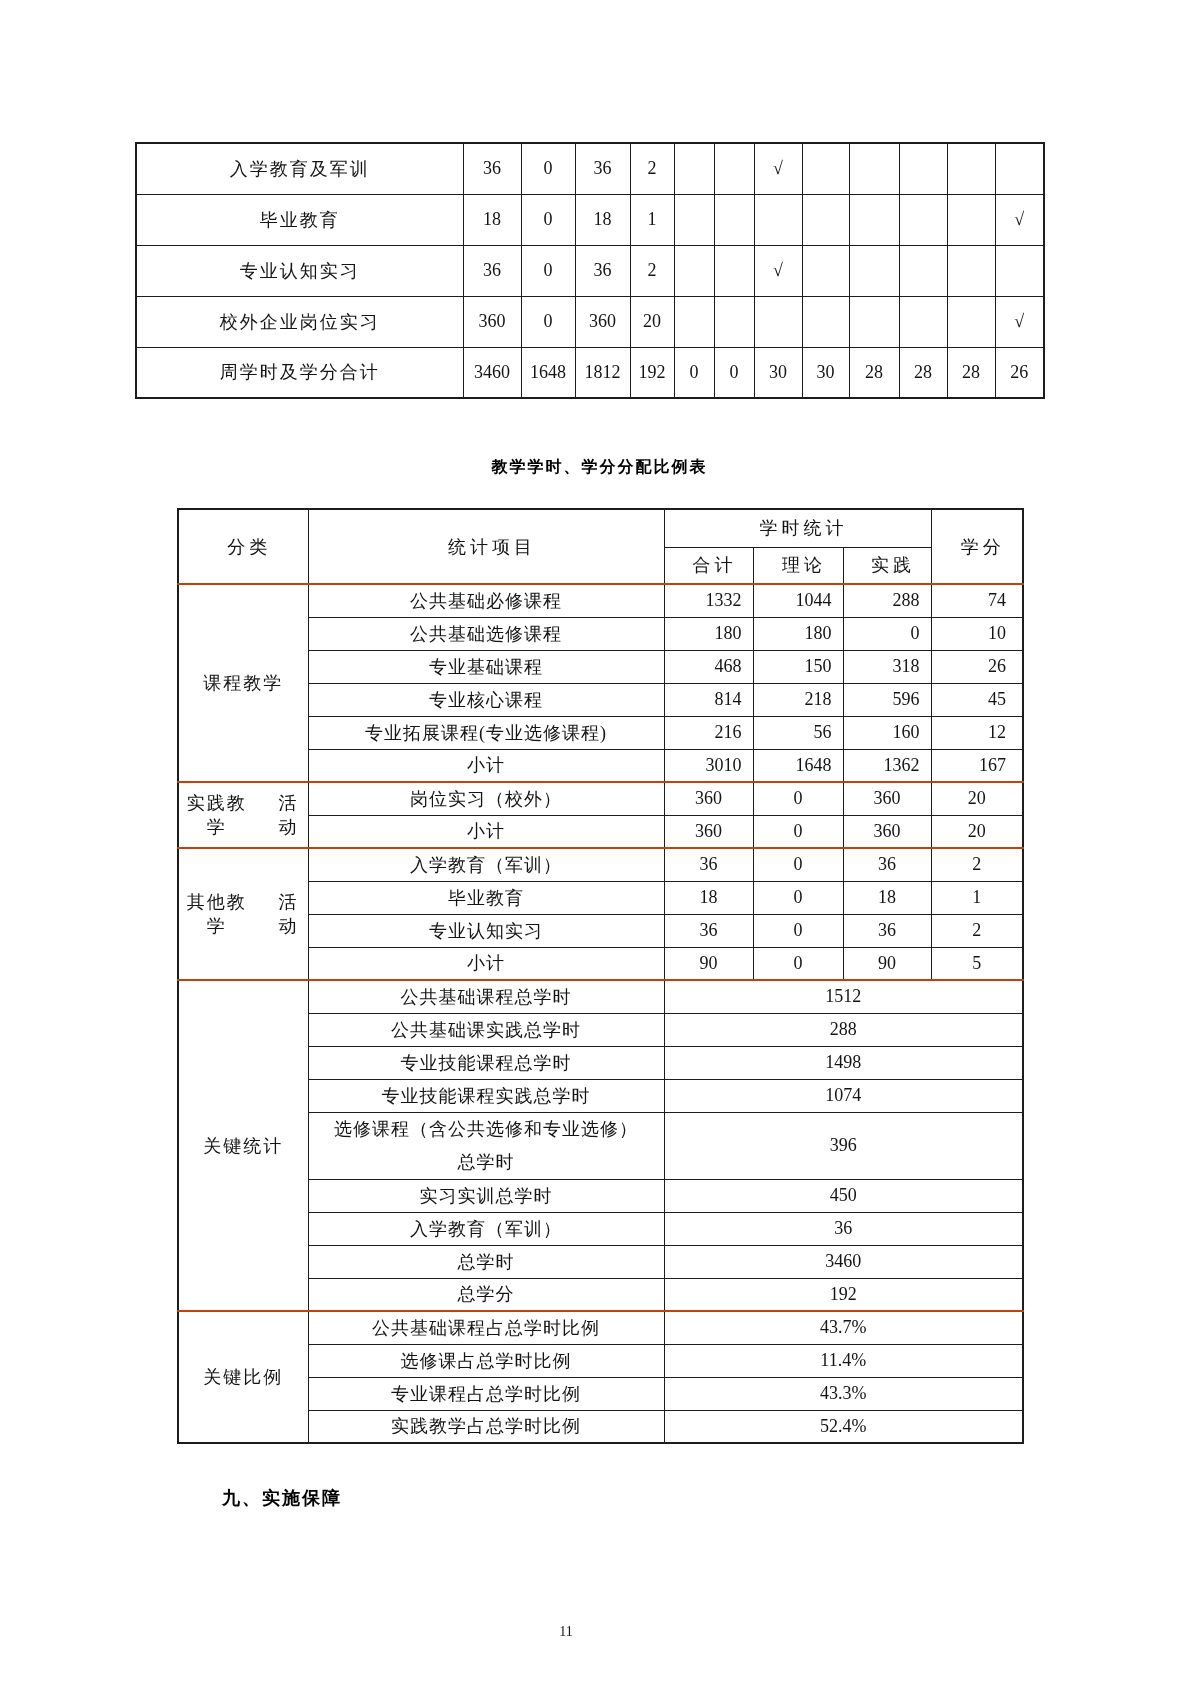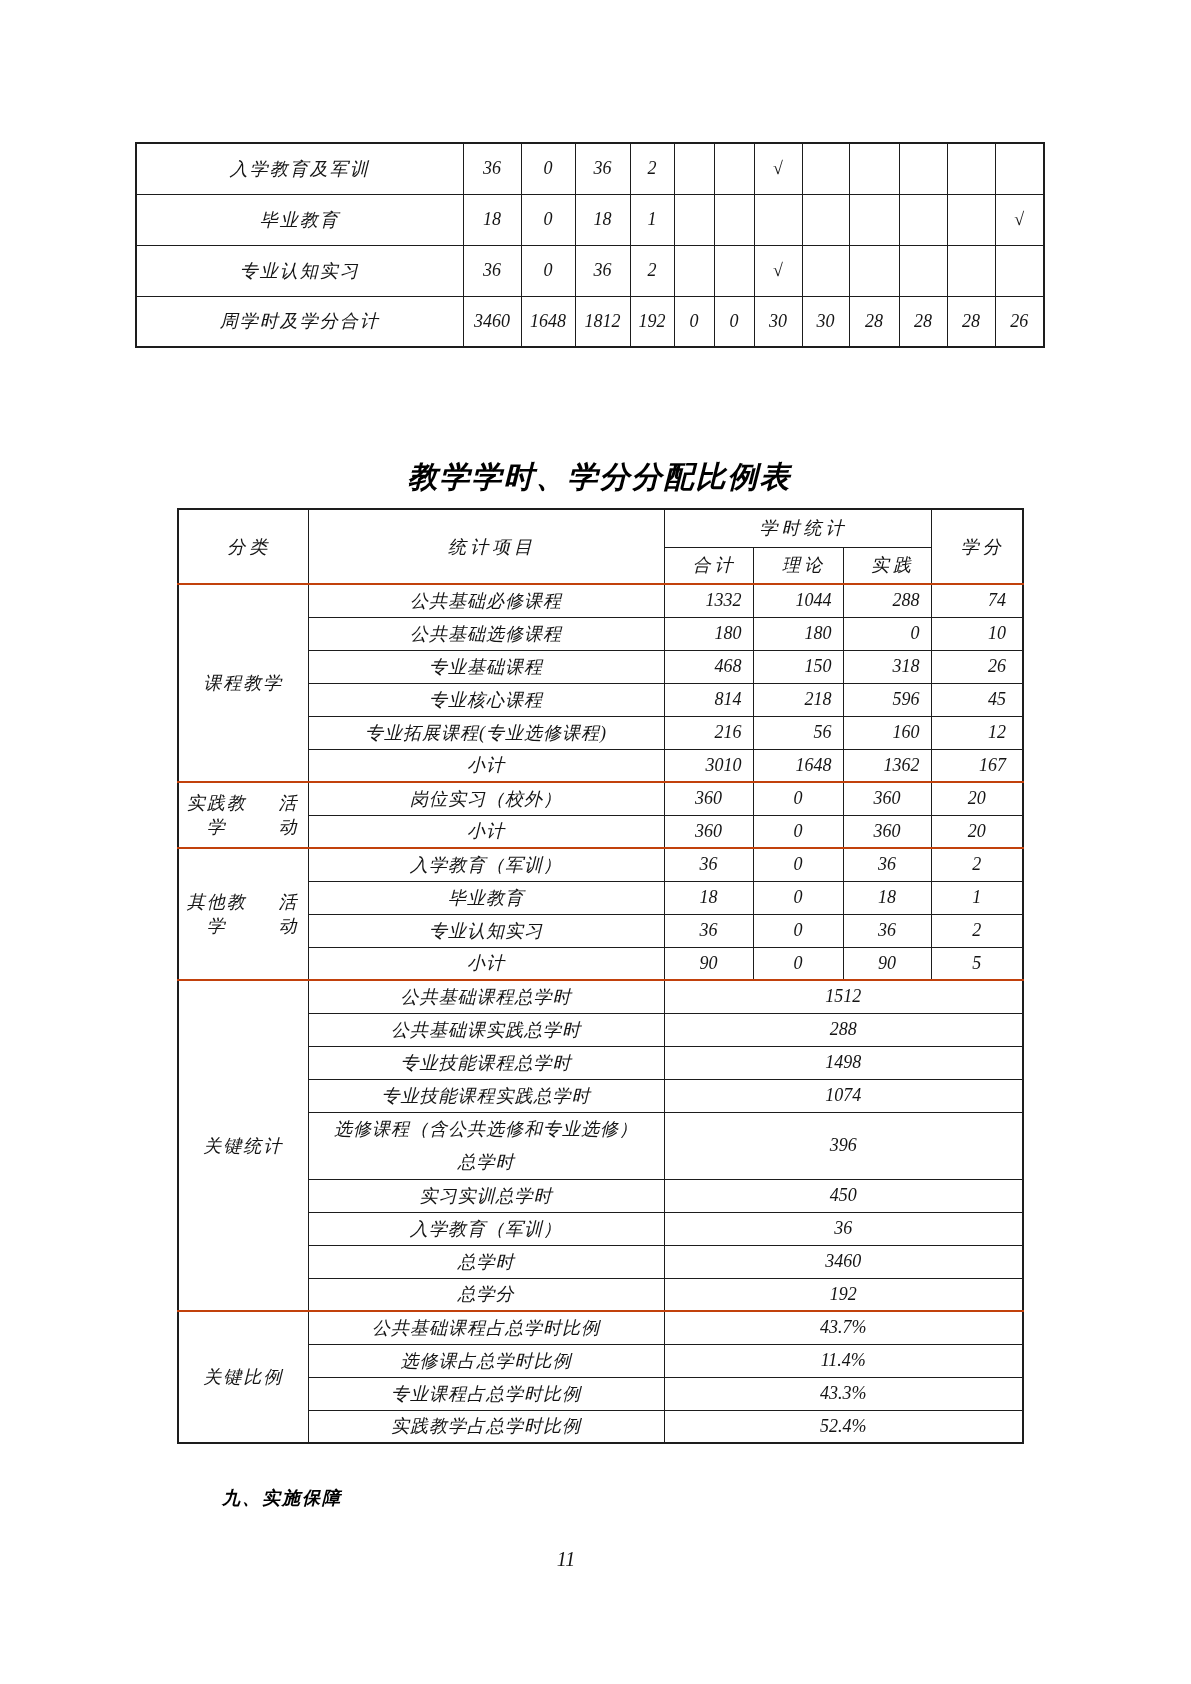--- a/index.html
+++ b/index.html
@@ -1,33 +1,32 @@
 <!DOCTYPE html>
 <html><head>
 <meta charset="utf-8">
 <style>
   html,body{margin:0;padding:0;background:#ffffff;}
   .page{
     position:relative;width:1132px;height:1684px;background:#fff;
     font-family:"Liberation Serif","DejaVu Serif",serif;color:#141414;
     overflow:hidden;
-    font-style:italic;
   }
   table{border-collapse:collapse;table-layout:fixed;position:absolute;background:#fff;}
   td{border:1px solid #1d1d1d;text-align:center;vertical-align:middle;
      font-size:18px;overflow:hidden;padding:0;}
   
   #t1{left:135px;top:142px;width:908px;border:2px solid #1d1d1d;}
   #t1 tr{height:51px;}
   #t1 .lbl{letter-spacing:2px;}
   
   .t2-title{
     position:absolute;left:177px;top:457px;width:845px;text-align:center;
     font-family:"Liberation Sans","DejaVu Sans",sans-serif;
-    font-weight:700;font-size:30px;letter-spacing:2px;color:#000;
+    font-weight:700;font-size:16px;letter-spacing:2px;color:#000;
   }
   
   #t2{left:177px;top:508px;width:845px;border:2px solid #1d1d1d;}
   #t2 .hrow1{height:38px;}
   #t2 .hrow2{height:37px;}
   #t2 .drow{height:33px;}
   #t2 .dbl{height:66px;}
   #t2 td{font-size:18px;}
   #t2 .hd{letter-spacing:4px;padding-left:12px;}
   #t2 .item{letter-spacing:1px;}
@@ -37,22 +36,22 @@
   #t2 .ra-cr{text-align:right;padding-right:16px;}
   #t2 .catbox{display:flex;justify-content:center;gap:15px;}
   #t2 .two-line div{line-height:33px;}
   
   .sec-heading{
     position:absolute;left:222px;top:1486px;
     font-family:"Liberation Sans","DejaVu Sans",sans-serif;
     font-weight:700;font-size:18px;letter-spacing:2px;color:#000;
   }
   .page-num{
-    position:absolute;left:0;top:1548px;width:100%;text-align:center;
-    font-size:20px;color:#141414;
+    position:absolute;left:0;top:1624px;width:100%;text-align:center;
+    font-size:14px;color:#141414;
   }
 </style>
 </head>
 <body>
 
 <div class="page">
 
   <table id="t1">
     <colgroup>
       <col style="width:327px">
@@ -109,20 +108,35 @@
       <td></td>
       <td></td>
       <td>√</td>
       <td></td>
       <td></td>
       <td></td>
       <td></td>
       <td></td>
     </tr>
     <tr>
+      <td class="lbl">校外企业岗位实习</td>
+      <td>360</td>
+      <td>0</td>
+      <td>360</td>
+      <td>20</td>
+      <td></td>
+      <td></td>
+      <td></td>
+      <td></td>
+      <td></td>
+      <td></td>
+      <td></td>
+      <td>√</td>
+    </tr>
+    <tr>
       <td class="lbl">周学时及学分合计</td>
       <td>3460</td>
       <td>1648</td>
       <td>1812</td>
       <td>192</td>
       <td>0</td>
       <td>0</td>
       <td>30</td>
       <td>30</td>
       <td>28</td>

